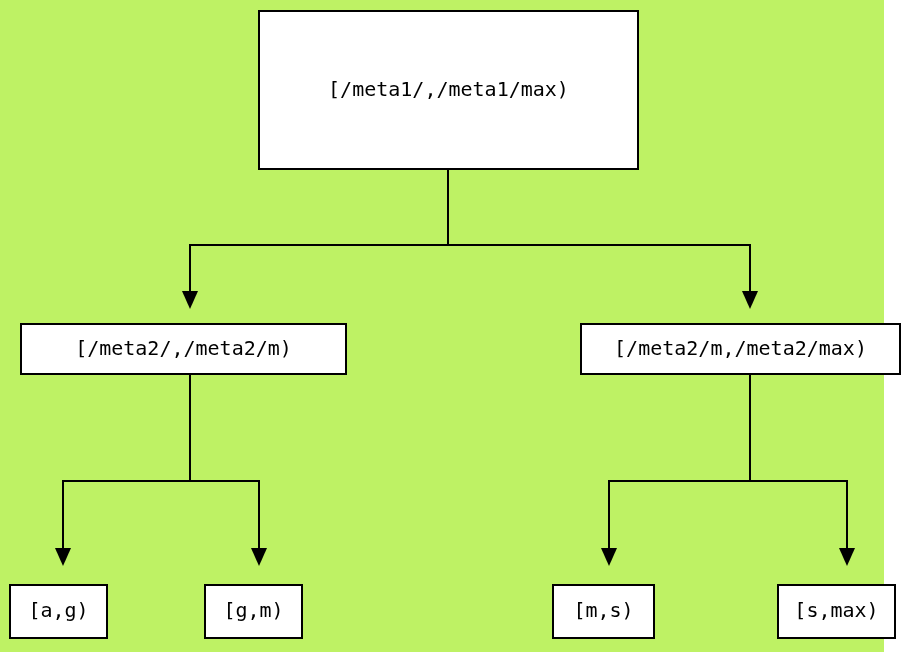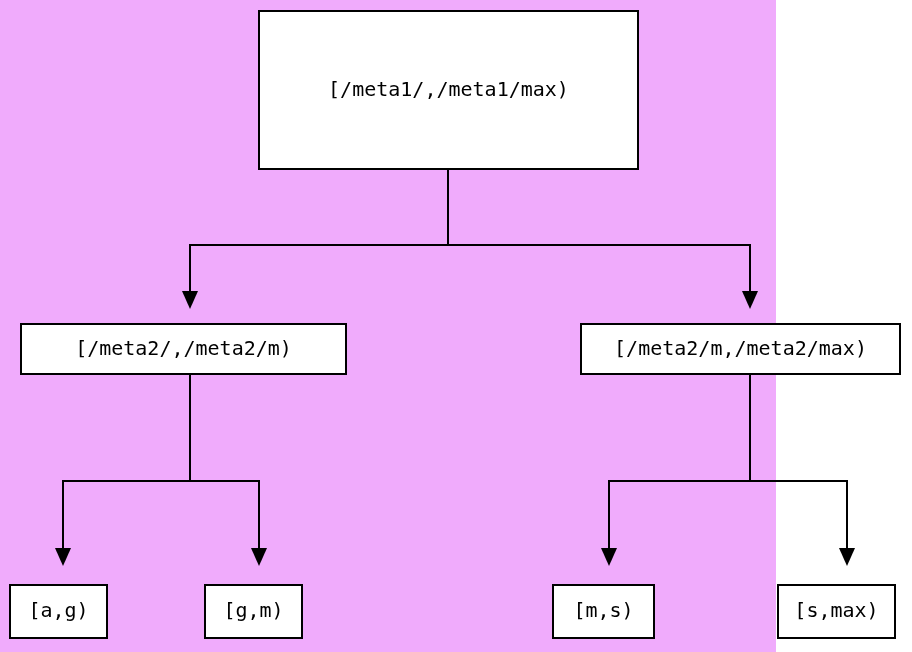--- a/index.html
+++ b/index.html
@@ -8,23 +8,23 @@
     background: #ffffff;
   }
   body {
     width: 912px;
     height: 652px;
     font-family: "DejaVu Sans Mono", monospace;
     overflow: hidden;
   }
   #diagram-root {
     position: relative;
-    width: 776px;
+    width: 884px;
     height: 652px;
-    background: #f0abfc;
+    background: #bef264;
   }
   svg.tree-canvas {
     position: absolute;
     left: 0;
     top: 0;
     width: 912px;
     height: 652px;
     display: block;
   }
   .node-box {

